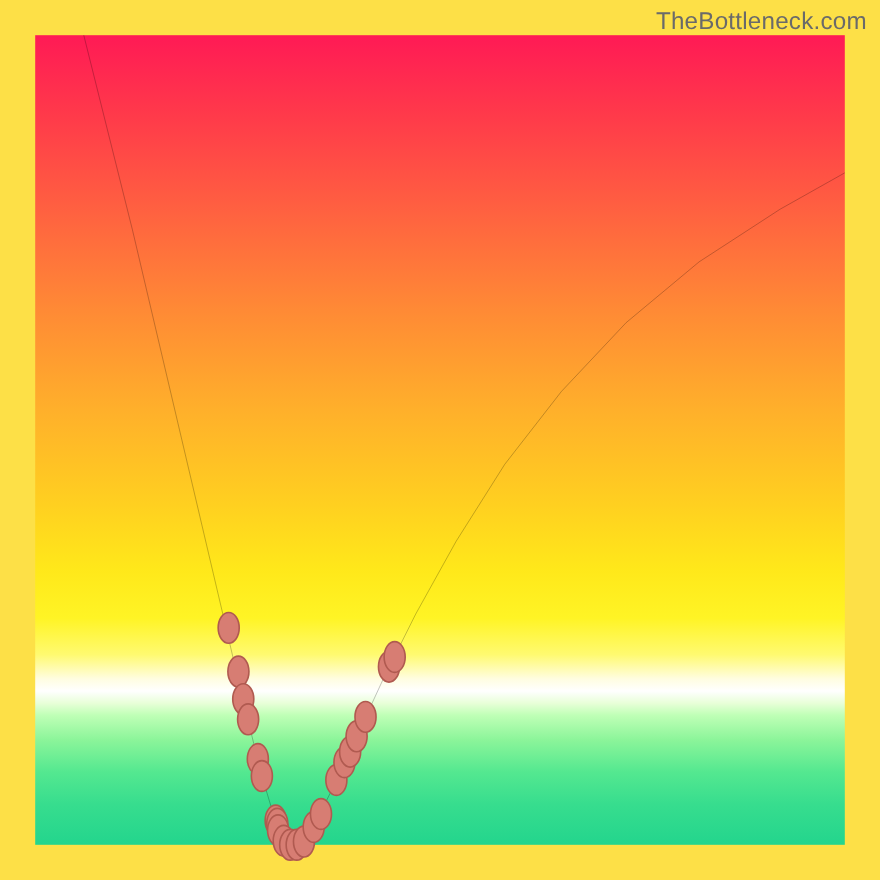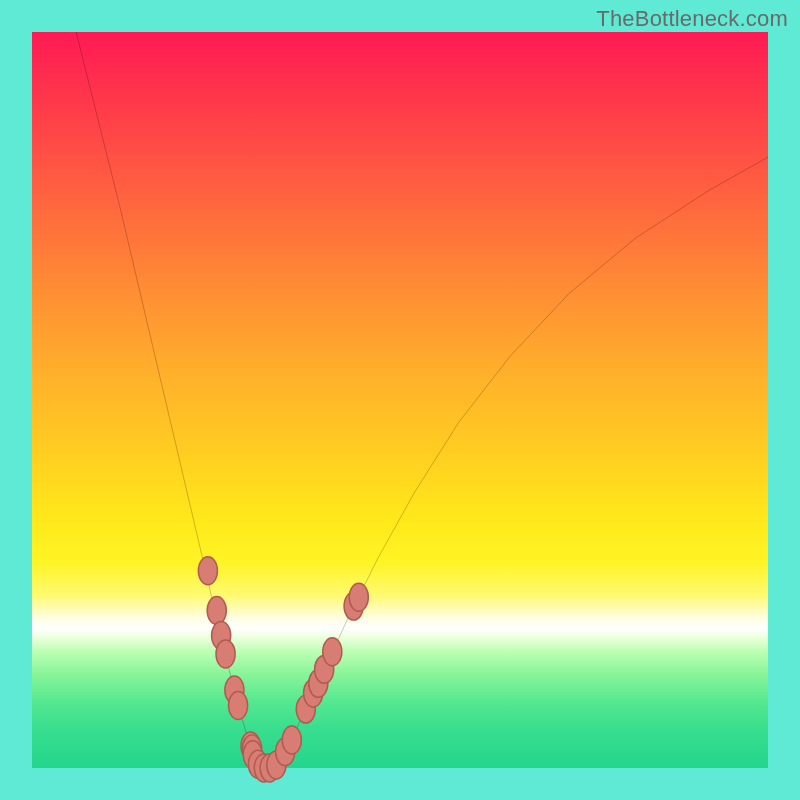--- a/index.html
+++ b/index.html
@@ -10,21 +10,21 @@
     background: #000;
     overflow: hidden;
     font-family: Arial, Helvetica, sans-serif;
   }
   .frame {
     position: absolute;
     left: 0;
     top: 0;
     width: 800px;
     height: 800px;
-    background: #5eead4;
+    background: #fde047;
   }
   .plot {
     position: absolute;
     left: 32px;
     top: 32px;
     width: 736px;
     height: 736px;
     
     background: linear-gradient(
       to bottom,

